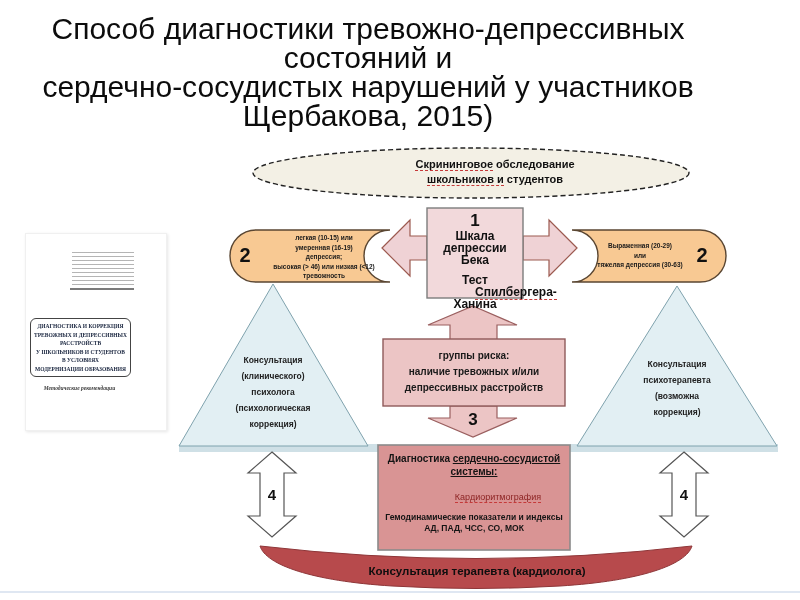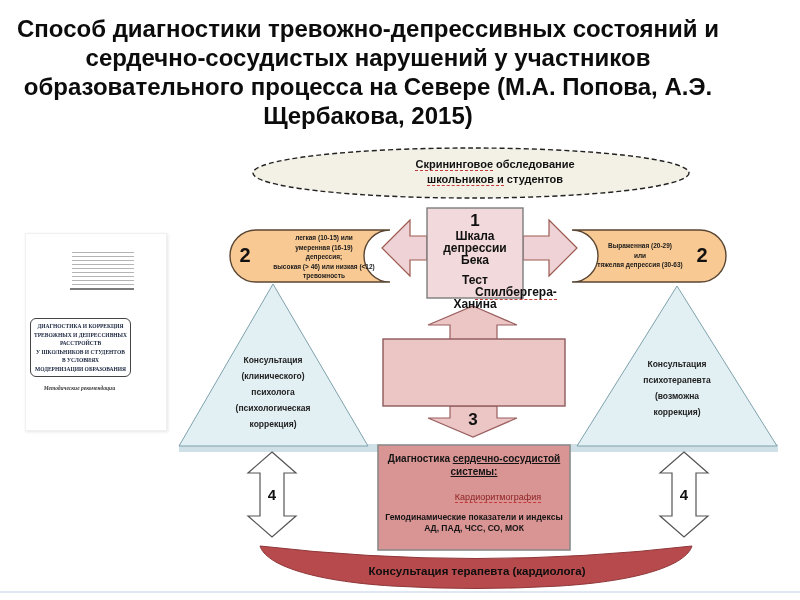--- a/index.html
+++ b/index.html
@@ -3,21 +3,21 @@
 <meta charset="utf-8">
 <style>
   html,body{margin:0;padding:0;background:#fff;}
   .slide{position:relative;width:800px;height:600px;background:#ffffff;overflow:hidden;
          font-family:"Liberation Sans",sans-serif;color:#111;}
   .abs{position:absolute;}
   .ctr{text-align:center;}
   .blk{display:block;}
 
   
-  .title{top:14px;left:0;width:736px;text-align:center;font-size:24px;line-height:29px;color:#0c0c0c;font-weight:bold;}
+  .title{top:14px;left:0;width:736px;text-align:center;font-size:30px;line-height:29px;color:#0c0c0c;}
 
   
   svg.shapes{position:absolute;top:0;left:0;}
 
   
   .rsp{border-bottom:1.5px dashed #c63a3a;margin-left:48px;}
   
   .u{text-decoration:underline;text-decoration-thickness:1px;}
 
   .ellipse-text{top:157px;left:291px;width:360px;font-size:11px;font-weight:bold;line-height:15px;}
@@ -60,21 +60,20 @@
   .bottom-line{top:591px;left:0;width:800px;height:2px;background:#dfe7f2;}
 </style>
 </head>
 <body>
 
 <div class="slide">
 
   <div class="abs title">
     <span class="blk">Способ диагностики тревожно-депрессивных состояний и</span>
     <span class="blk">сердечно-сосудистых нарушений у участников</span>
-    <span class="blk">образовательного процесса на Севере (М.А. Попова, А.Э.</span>
     <span class="blk">Щербакова, 2015)</span>
   </div>
 
   <div class="abs book-page"></div>
   <div class="abs book-fineprint"></div>
   <div class="abs book-rule"></div>
   <div class="abs book-box ctr">
     <div>
       <span class="blk">ДИАГНОСТИКА И КОРРЕКЦИЯ</span>
       <span class="blk">ТРЕВОЖНЫХ И ДЕПРЕССИВНЫХ</span>
@@ -142,20 +141,25 @@
     <span class="blk">тревожность</span>
   </div>
 
   <div class="abs caps-num ctr rcaps-num">2</div>
   <div class="abs caps-text ctr rcaps-text">
     <span class="blk">Выраженная (20-29)</span>
     <span class="blk">или</span>
     <span class="blk">тяжелая депрессия (30-63)</span>
   </div>
 
+  <div class="abs risk-text ctr">
+    <span class="blk">группы риска:</span>
+    <span class="blk">наличие тревожных и/или</span>
+    <span class="blk">депрессивных расстройств</span>
+  </div>
   <div class="abs num3 ctr">3</div>
 
   <div class="abs diag-text ctr">
     <div class="diag-l1">
       <span>Диагностика </span><span class="u">сердечно-сосудистой</span>
       <span class="blk u">системы:</span>
     </div>
     <div class="gap8"></div>
     <span class="diag-method rsp">Кардиоритмография</span>
     <div class="gap8"></div>

